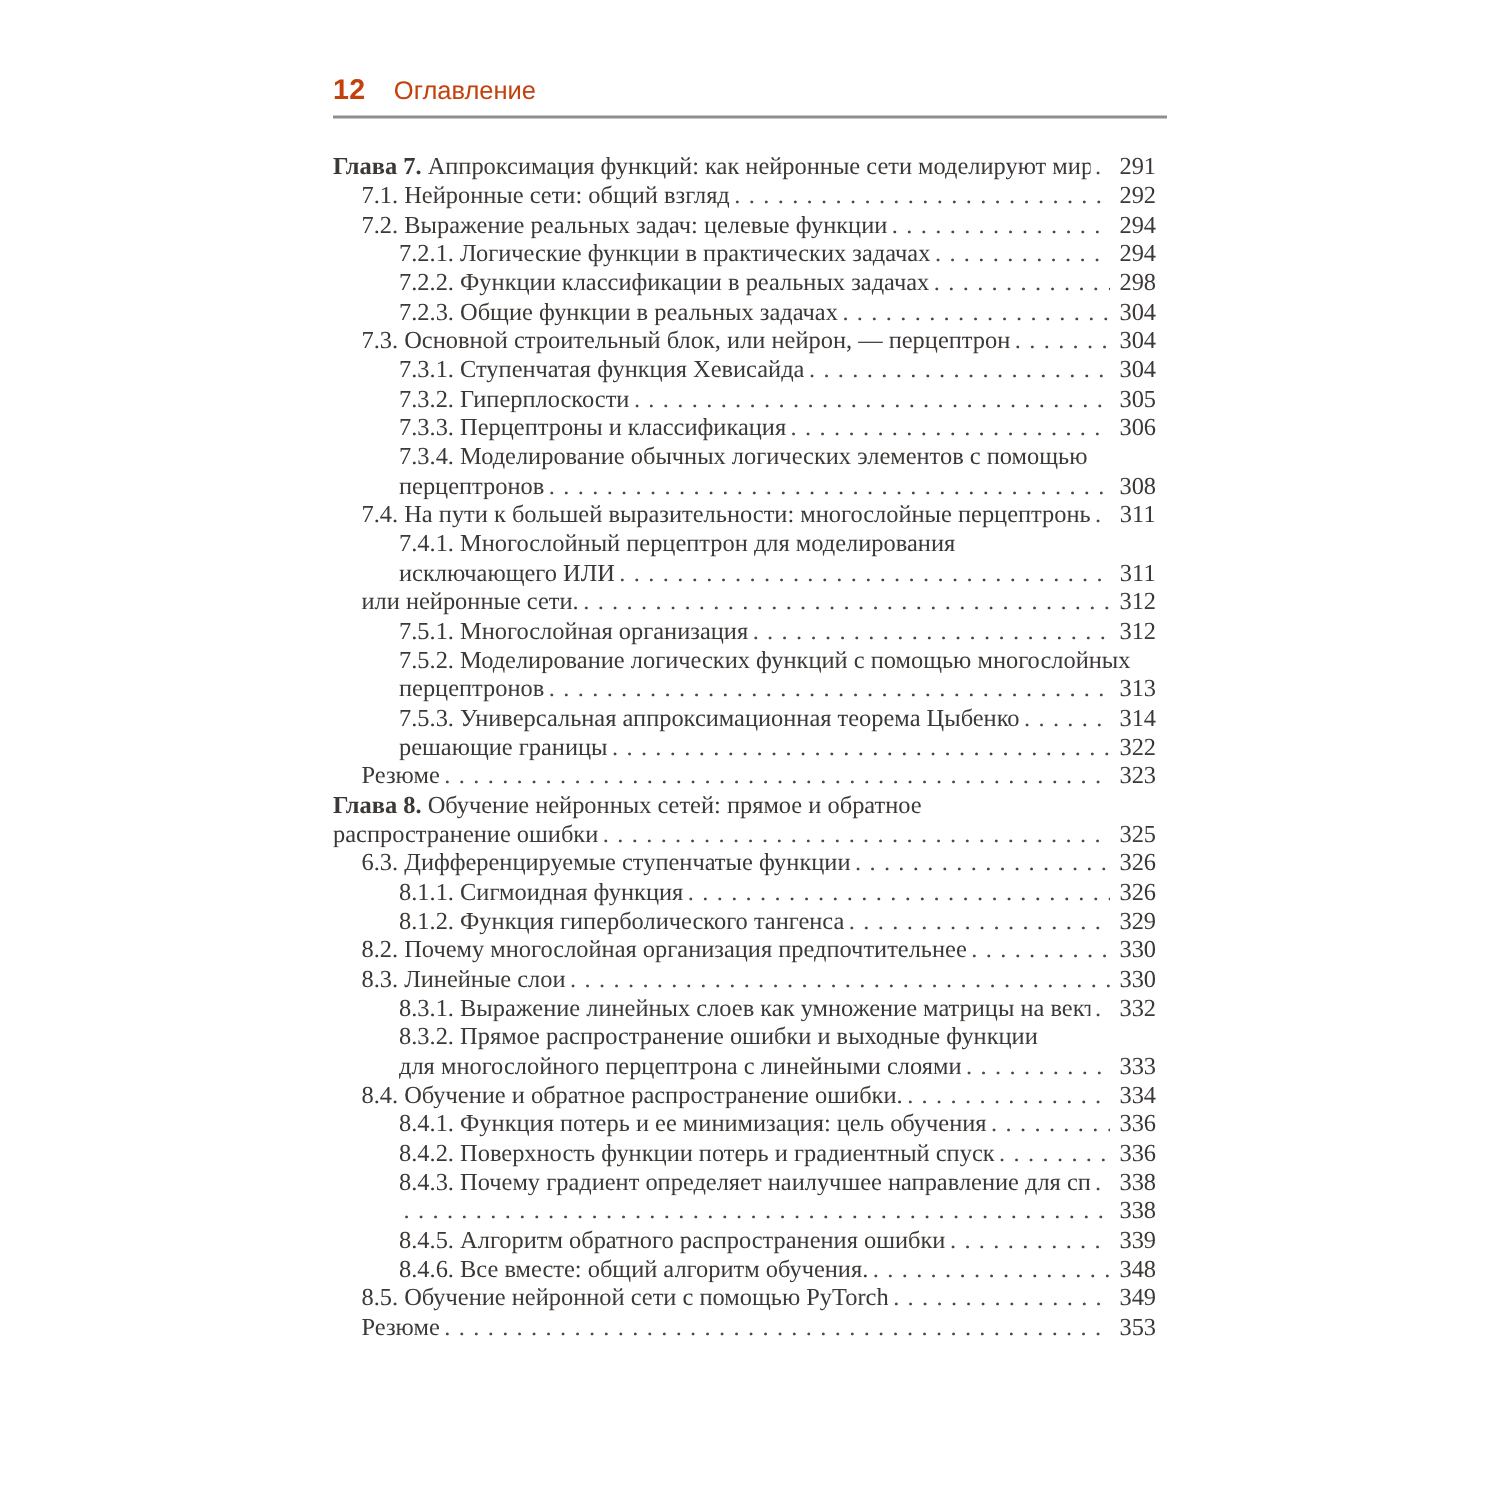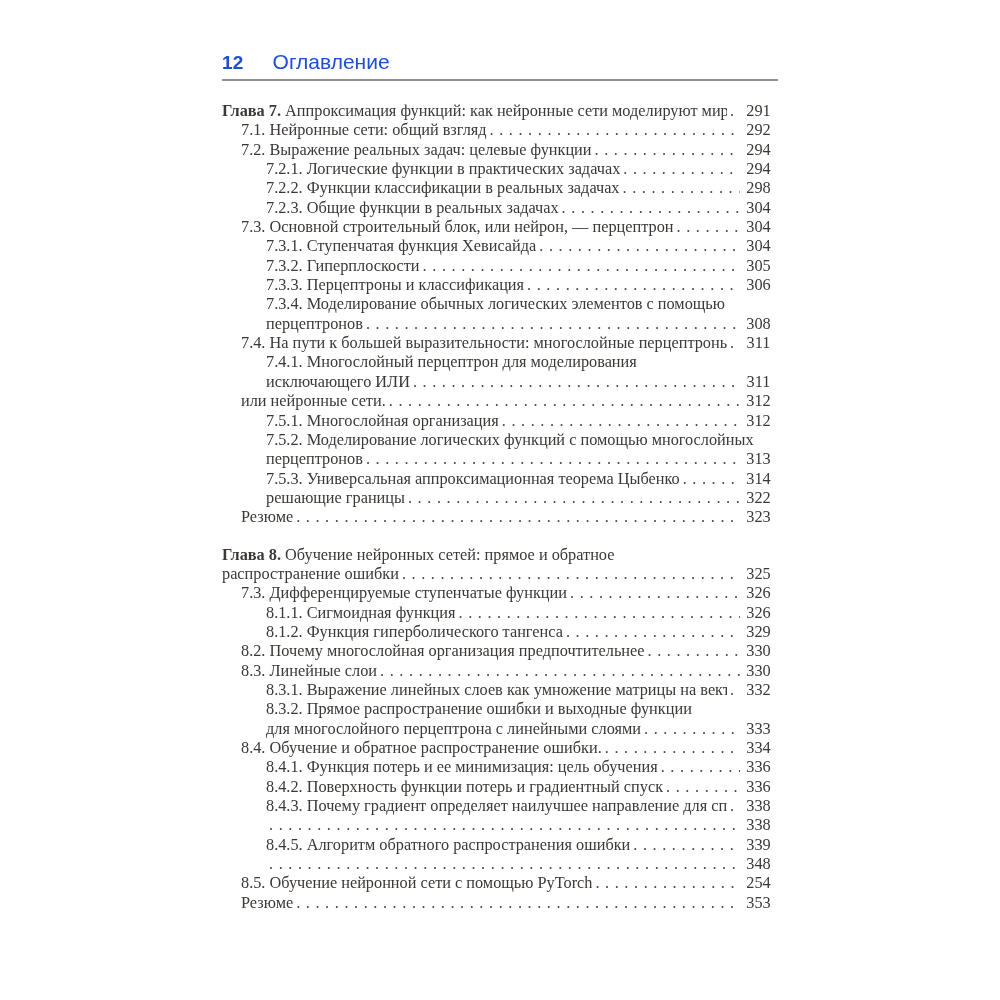--- a/index.html
+++ b/index.html
@@ -9,31 +9,31 @@
     background: #ffffff;
     font-family: "Liberation Serif", serif;
     color: #3b3836;
   }
   .hdr {
     position: absolute; left: 222px; top: 50px; width: 556px;
     display: flex; align-items: baseline;
     border-bottom: 2px solid #8f8f8f;
     padding-bottom: 5px;
     font-family: "Liberation Sans", sans-serif;
-    color: #1d4ed8;
+    color: #c2410c;
   }
   .hdr .num { font-weight: bold; font-size: 19px; letter-spacing: 0.2px; }
-  .hdr .ttl { font-size: 21px; margin-left: 29px; }
+  .hdr .ttl { font-size: 17px; margin-left: 19px; }
   .toc {
     position: absolute; left: 222px; top: 101px; width: 550px;
     font-size: 16.3px; line-height: 19.35px;
   }
   .entry.lvl1 { padding-left: 19px; }
   .entry.lvl2 { padding-left: 44px; }
-  .entry.gap  { margin-top: 18px; }
+  .entry.gap  { }
   .line { display: flex; align-items: baseline; }
   .txt { flex: 0 1 auto; white-space: nowrap; overflow: hidden; }
   .prefix { font-weight: bold; }
   .dots {
     flex: 1 1 0; min-width: 10px;
     overflow: hidden; white-space: nowrap; text-align: right;
     margin: 0 5px 0 3px; word-spacing: 1.5px;
     color: #4a4745;
   }
   .pg { flex: 0 0 auto; min-width: 27px; text-align: center; }
@@ -194,21 +194,21 @@
           <span class="txt"><span class="prefix">Глава 8.</span> Обучение нейронных сетей: прямое и обратное</span>
         </div>
         <div class="line">
           <span class="txt">распространение ошибки</span>
           <span class="dots"> . . . . . . . . . . . . . . . . . . . . . . . . . . . . . . . . . . . . . . . . . . . . . . . . . . . . . . . . . . . . . . . . . . . . . . . . . . . . . . . . . . . . . . . . . .</span>
           <span class="pg">325</span>
         </div>
       </div>
       <div class="entry lvl1">
         <div class="line">
-          <span class="txt">7.3. Дифференцируемые ступенчатые функции</span>
+          <span class="txt">6.3. Дифференцируемые ступенчатые функции</span>
           <span class="dots"> . . . . . . . . . . . . . . . . . . . . . . . . . . . . . . . . . . . . . . . . . . . . . . . . . . . . . . . . . . . . . . . . . . . . . . . . . . . . . . . . . . . . . . . . . .</span>
           <span class="pg">326</span>
         </div>
       </div>
       <div class="entry lvl2">
         <div class="line">
           <span class="txt">8.1.1. Сигмоидная функция</span>
           <span class="dots"> . . . . . . . . . . . . . . . . . . . . . . . . . . . . . . . . . . . . . . . . . . . . . . . . . . . . . . . . . . . . . . . . . . . . . . . . . . . . . . . . . . . . . . . . . .</span>
           <span class="pg">326</span>
         </div>
@@ -287,29 +287,30 @@
       </div>
       <div class="entry lvl2">
         <div class="line">
           <span class="txt">8.4.5. Алгоритм обратного распространения ошибки</span>
           <span class="dots"> . . . . . . . . . . . . . . . . . . . . . . . . . . . . . . . . . . . . . . . . . . . . . . . . . . . . . . . . . . . . . . . . . . . . . . . . . . . . . . . . . . . . . . . . . .</span>
           <span class="pg">339</span>
         </div>
       </div>
       <div class="entry lvl2">
         <div class="line">
+          <span class="txt">8.4.6. Все вместе: общий алгоритм обучения.</span>
           <span class="dots"> . . . . . . . . . . . . . . . . . . . . . . . . . . . . . . . . . . . . . . . . . . . . . . . . . . . . . . . . . . . . . . . . . . . . . . . . . . . . . . . . . . . . . . . . . .</span>
           <span class="pg">348</span>
         </div>
       </div>
       <div class="entry lvl1">
         <div class="line">
           <span class="txt">8.5. Обучение нейронной сети с помощью PyTorch</span>
           <span class="dots"> . . . . . . . . . . . . . . . . . . . . . . . . . . . . . . . . . . . . . . . . . . . . . . . . . . . . . . . . . . . . . . . . . . . . . . . . . . . . . . . . . . . . . . . . . .</span>
-          <span class="pg">254</span>
+          <span class="pg">349</span>
         </div>
       </div>
       <div class="entry lvl1">
         <div class="line">
           <span class="txt">Резюме</span>
           <span class="dots"> . . . . . . . . . . . . . . . . . . . . . . . . . . . . . . . . . . . . . . . . . . . . . . . . . . . . . . . . . . . . . . . . . . . . . . . . . . . . . . . . . . . . . . . . . .</span>
           <span class="pg">353</span>
         </div>
       </div>
     </div>

